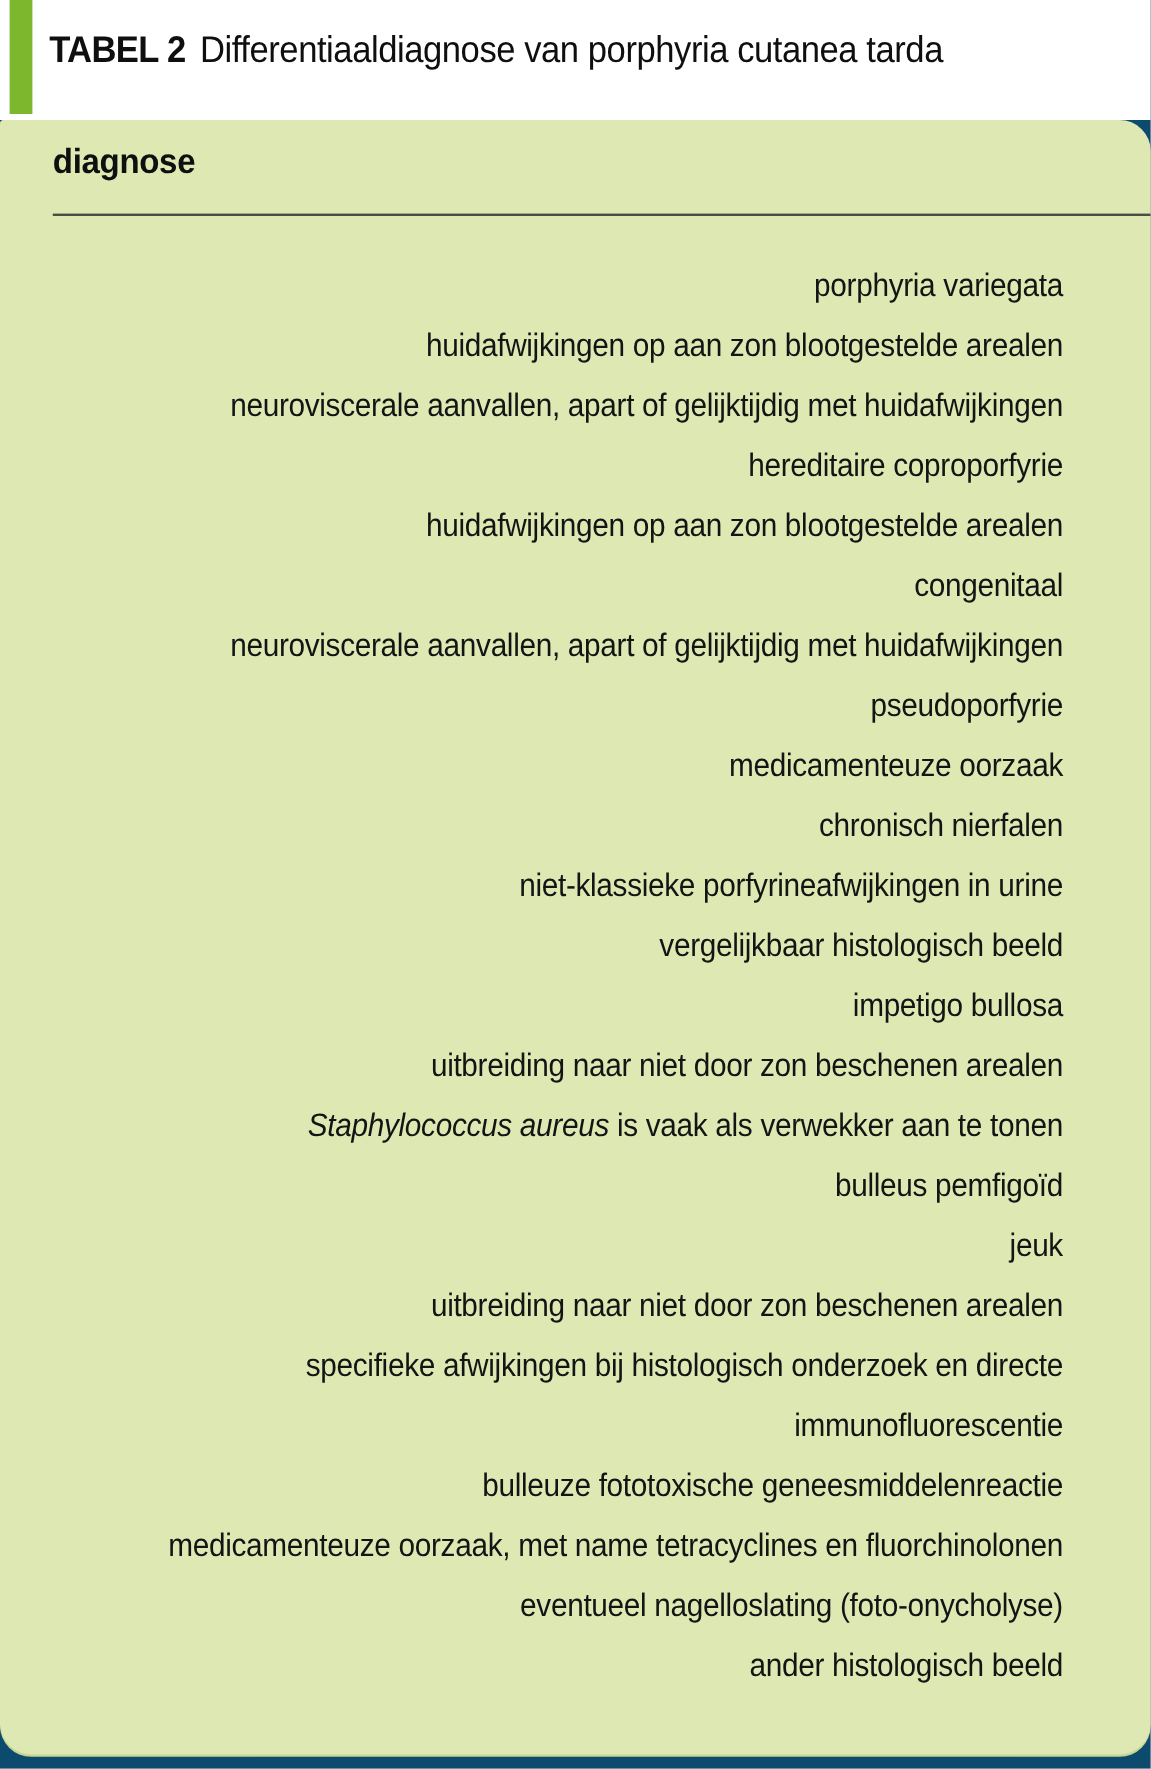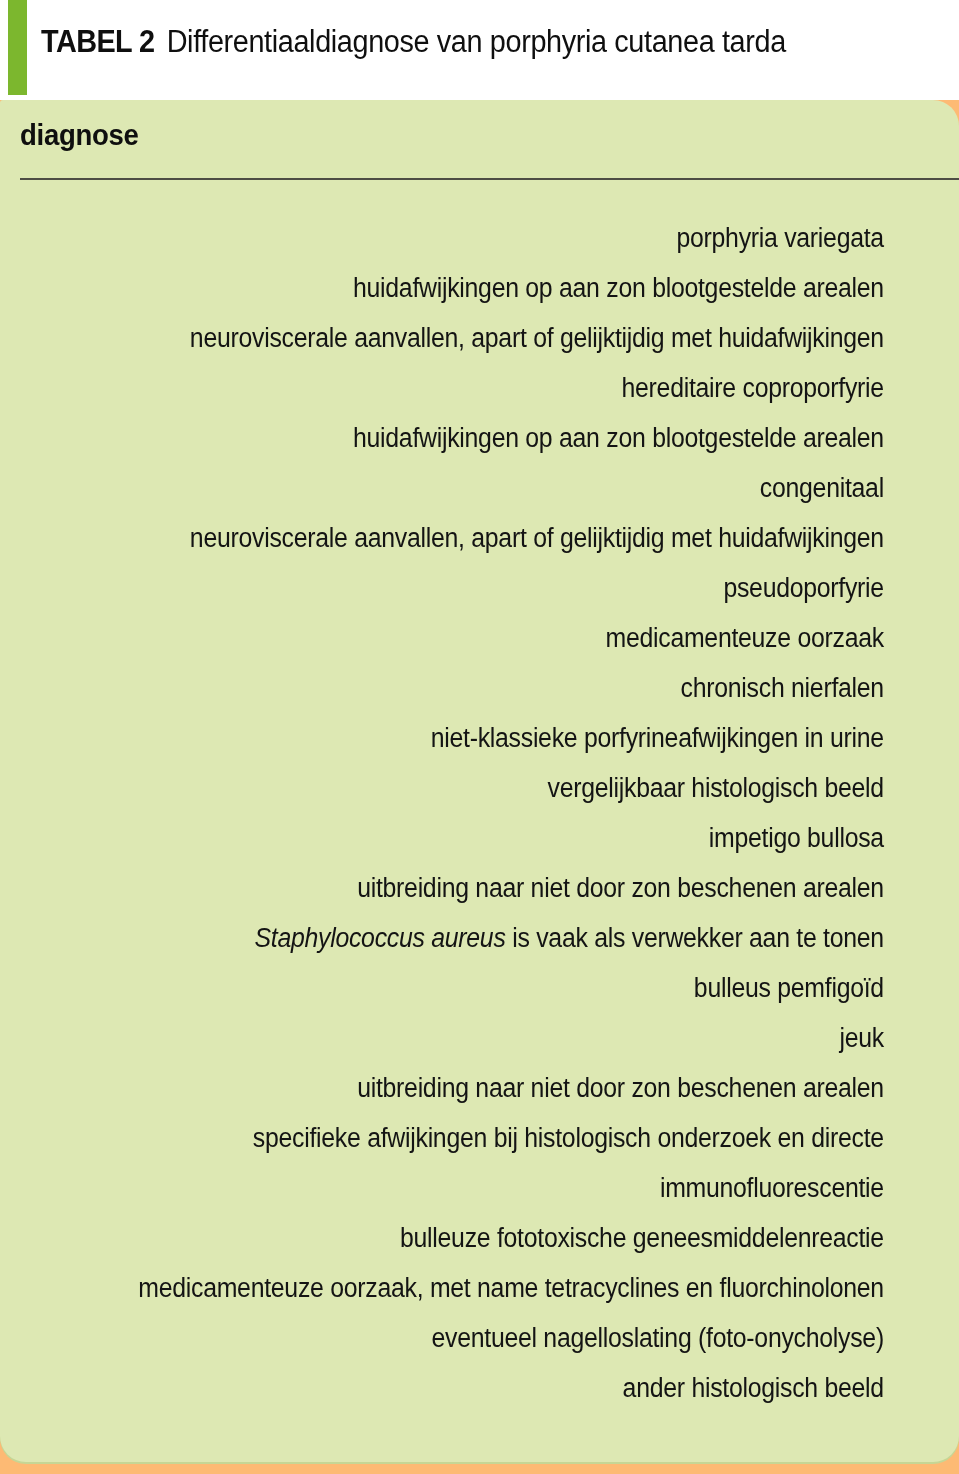--- a/index.html
+++ b/index.html
@@ -1,20 +1,20 @@
 <!DOCTYPE html>
 <html><head>
 <meta charset="utf-8">
 <style>
   html, body { margin: 0; padding: 0; background: #ffffff; }
   .page {
     position: relative;
     width: 959px;
     height: 1474px;
-    background: #fdba74;
+    background: #0c4a6e;
     font-family: "Liberation Sans", sans-serif;
     color: #131313;
     overflow: hidden;
   }
   .title-block { position: absolute; top: 0; left: 0; width: 959px; height: 100px; background: #ffffff; }
   .accent-bar {
     position: absolute; left: 8px; top: 0;
     width: 19px; height: 95px;
     background: #7cb72e;
   }
@@ -24,21 +24,21 @@
     letter-spacing: -0.4px; white-space: nowrap; color: #0f0f0f;
     transform: scaleX(0.93); transform-origin: 0 0;
   }
   .title-label { font-weight: 700; margin-right: 13px; letter-spacing: -0.6px; }
   .panel {
     position: absolute; top: 100px; left: 0;
     width: 959px; height: 1362px;
     background: #dde8b3;
     border-radius: 3px 26px 26px 26px;
     box-sizing: border-box;
-    padding: 16px 0 0 20px;
+    padding: 16px 0 0 44px;
     box-shadow: 0 2px 0 #c6d695;
   }
   .col-header {
     font-size: 29px; font-weight: 700; color: #0f0f0f;
     letter-spacing: -0.3px; line-height: 38px;
     transform: scaleX(0.95); transform-origin: 0 50%;
   }
   .rule {
     border: none; border-top: 2px solid #4d4d44;
     margin: 24px 0 0 0; height: 0;

